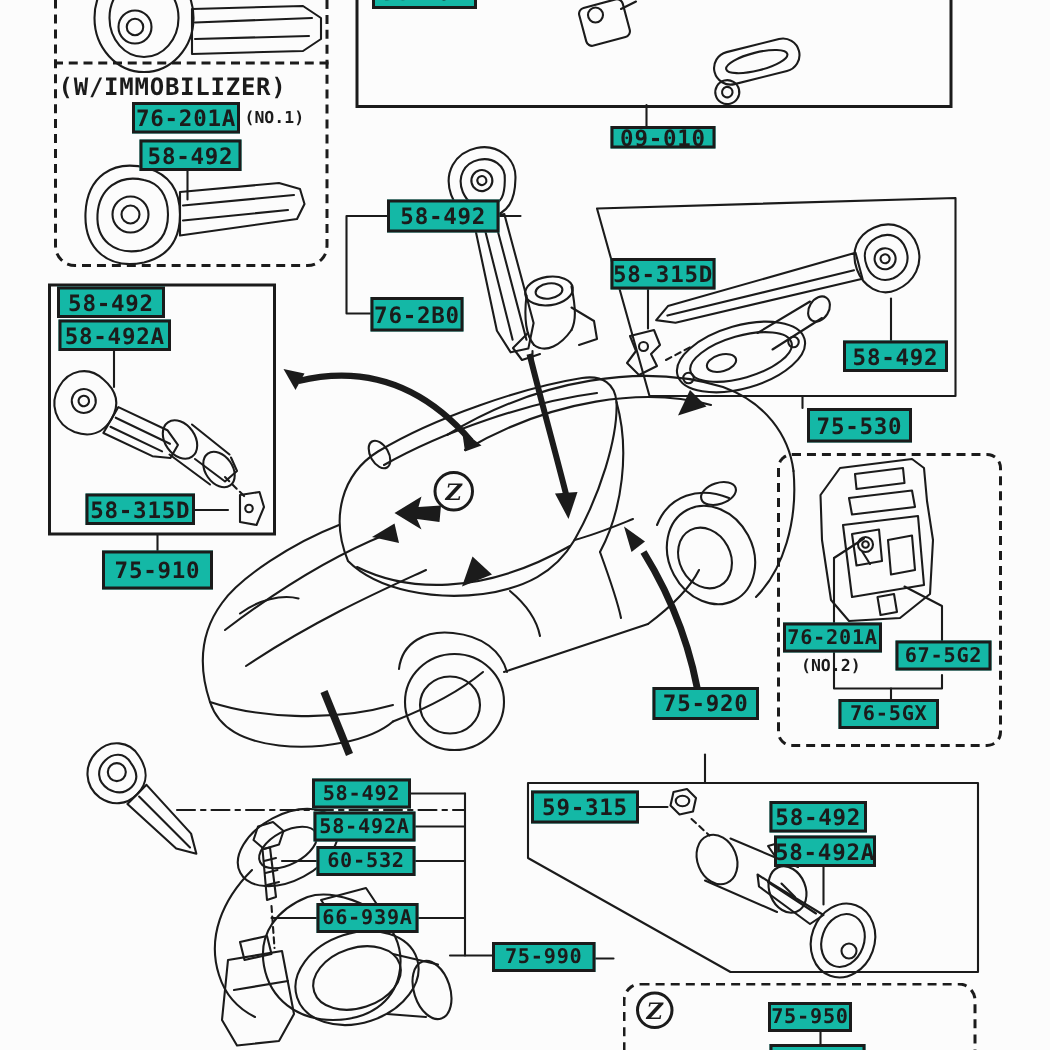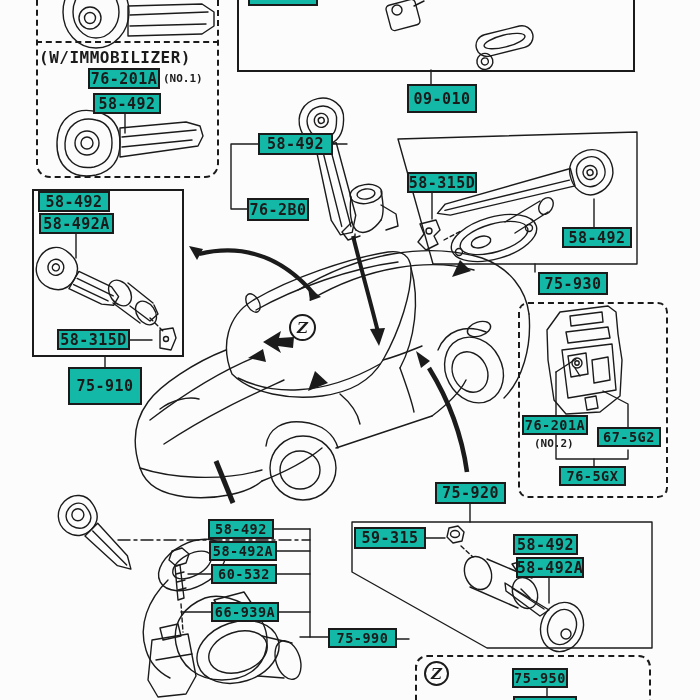--- a/index.html
+++ b/index.html
@@ -288,40 +288,40 @@
   <div class="frame" style="left:237px;top:-16px;width:398px;height:88px;"></div>
   <div class="frame dashed" style="left:518px;top:302px;width:150px;height:196px;border-radius:10px;"></div>
   <div class="frame dashed" style="left:415px;top:655px;width:236px;height:60px;border-radius:12px;"></div>
 
   <div class="heading" style="left:39px;top:48px;">(W/IMMOBILIZER)</div>
   <div class="plbl" style="left:88px;top:68px;width:72px;height:21px;">76-201A</div>
   <div class="note" style="left:163px;top:72px;">(NO.1)</div>
   <div class="plbl" style="left:93px;top:93px;width:68px;height:21px;">58-492</div>
 
   <div class="plbl" style="left:248px;top:-16px;width:70px;height:22px;">58-492</div>
-  <div class="plbl" style="left:407px;top:84px;width:70px;height:29px;">09-010</div>
+  <div class="plbl" style="left:407px;top:84px;width:70px;height:15px;">09-010</div>
 
   <div class="plbl" style="left:38px;top:191px;width:72px;height:21px;">58-492</div>
   <div class="plbl" style="left:39px;top:213px;width:75px;height:21px;">58-492A</div>
   <div class="plbl" style="left:57px;top:329px;width:73px;height:21px;">58-315D</div>
-  <div class="plbl" style="left:68px;top:367px;width:74px;height:38px;">75-910</div>
+  <div class="plbl" style="left:68px;top:367px;width:74px;height:26px;">75-910</div>
 
   <div class="plbl" style="left:258px;top:133px;width:75px;height:22px;">58-492</div>
   <div class="plbl" style="left:247px;top:198px;width:62px;height:23px;">76-2B0</div>
 
   <div class="plbl" style="left:407px;top:172px;width:70px;height:21px;">58-315D</div>
   <div class="plbl" style="left:562px;top:227px;width:70px;height:21px;">58-492</div>
-  <div class="plbl" style="left:538px;top:272px;width:70px;height:23px;">75-930</div>
+  <div class="plbl" style="left:538px;top:272px;width:70px;height:23px;">75-530</div>
 
   <div class="plbl sm" style="left:522px;top:415px;width:66px;height:20px;">76-201A</div>
   <div class="note" style="left:534px;top:437px;text-align:right;">(NO.2)</div>
   <div class="plbl sm" style="left:597px;top:427px;width:64px;height:20px;">67-5G2</div>
   <div class="plbl sm" style="left:559px;top:466px;width:67px;height:20px;">76-5GX</div>
 
-  <div class="plbl" style="left:435px;top:482px;width:71px;height:22px;text-align:right;">75-920</div>
+  <div class="plbl" style="left:435px;top:458px;width:71px;height:22px;text-align:right;">75-920</div>
 
   <div class="plbl sm" style="left:208px;top:519px;width:66px;height:20px;">58-492</div>
   <div class="plbl sm" style="left:209px;top:541px;width:68px;height:20px;">58-492A</div>
   <div class="plbl sm" style="left:211px;top:564px;width:66px;height:20px;">60-532</div>
   <div class="plbl sm" style="left:211px;top:602px;width:68px;height:20px;">66-939A</div>
   <div class="plbl sm" style="left:328px;top:628px;width:69px;height:20px;text-align:right;">75-990</div>
 
   <div class="plbl" style="left:354px;top:527px;width:72px;height:22px;">59-315</div>
   <div class="plbl" style="left:513px;top:534px;width:65px;height:21px;">58-492</div>
   <div class="plbl" style="left:516px;top:557px;width:68px;height:21px;">58-492A</div>

